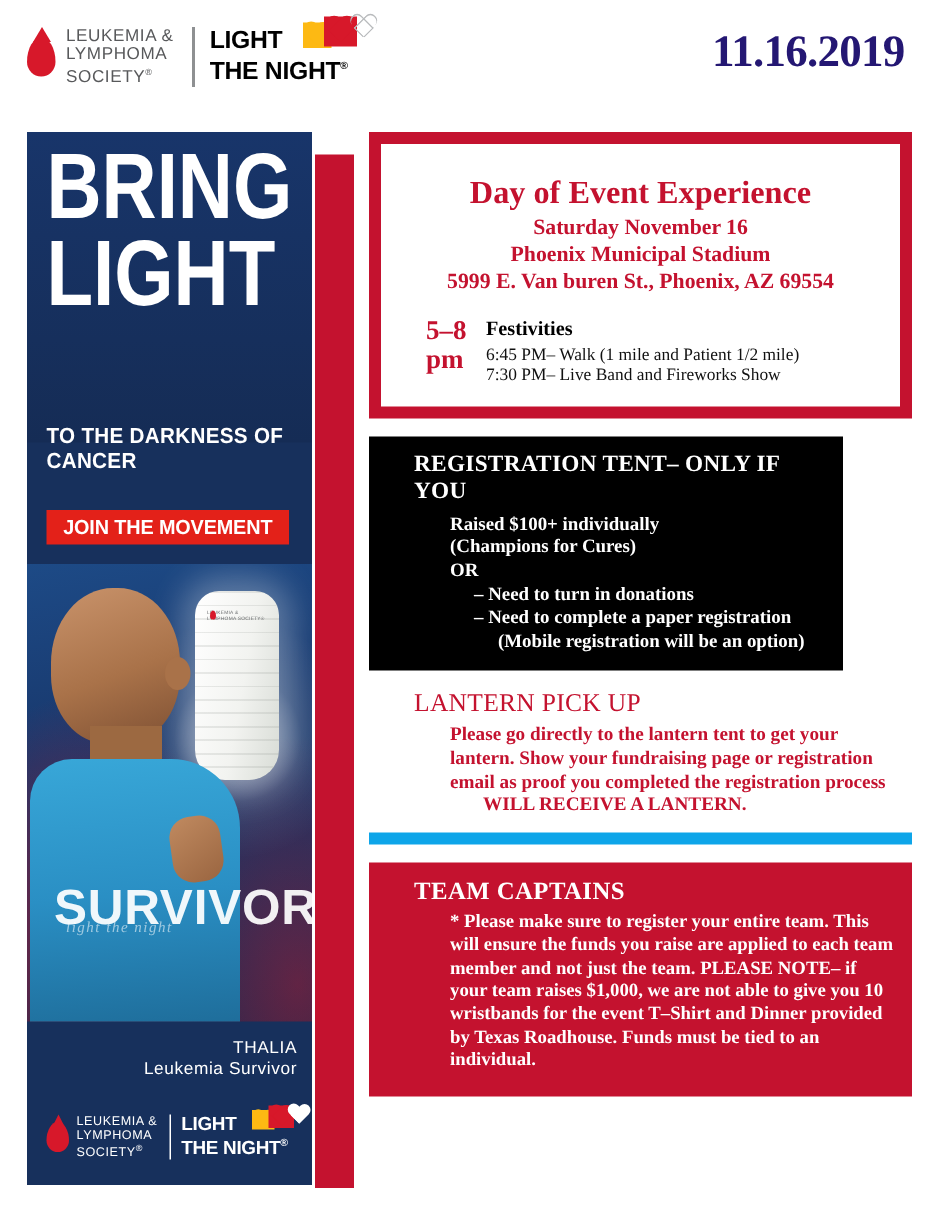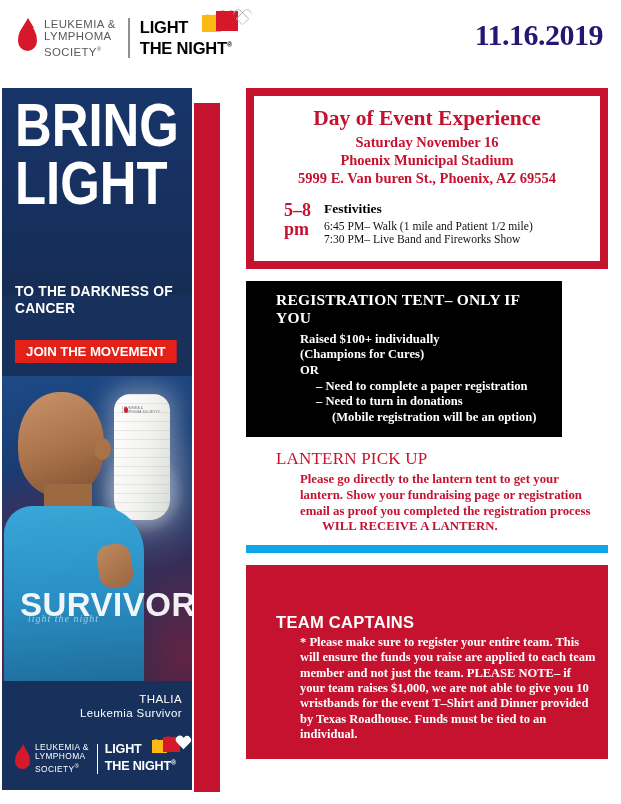--- a/index.html
+++ b/index.html
@@ -116,21 +116,21 @@
     font-family: "Liberation Serif", serif;
     font-weight: bold;
     font-size: 30px;
     letter-spacing: -0.5px;
     color: #241773;
   }
 
   
   .poster-wrap {
     position: absolute;
-    left: 2px; top: 88px;
+    left: 18px; top: 88px;
     width: 218px; height: 704px;
   }
   .poster-redstrip {
     position: absolute;
     left: 192px; top: 15px;
     width: 26px; height: 689px;
     background: #c4122f;
   }
   .poster {
     position: absolute;
@@ -332,21 +332,21 @@
   .rcol {
     position: absolute;
     left: 246px; top: 88px;
     width: 362px;
   }
 
   
   .event-box {
     border: 8px solid #c4122f;
     background: #ffffff;
-    padding: 10px 12px 14px 12px;
+    padding: 20px 12px 14px 12px;
     box-sizing: border-box;
     width: 362px;
   }
   .event-title {
     text-align: center;
     color: #c4122f;
     font-family: "Liberation Serif", serif;
     font-weight: bold;
     font-size: 21.5px;
     letter-spacing: 0px;
@@ -447,27 +447,26 @@
   
   .team-box {
     margin-top: 12px;
     background: #c4122f;
     color: #ffffff;
     padding: 9px 12px 16px 12px;
     box-sizing: border-box;
     width: 362px;
   }
   .team-title {
-    font-family: Liberation Sans, sans-serif;
+    font-family: Liberation Serif, serif;
     font-weight: bold;
     font-size: 16.5px;
     letter-spacing: 0.3px;
     padding-left: 18px;
     margin-bottom: 3px;
-    margin-top: 39px;
   }
   .team-line {
     font-family: "Liberation Serif", serif;
     font-weight: bold;
     font-size: 12.5px;
     line-height: 15.4px;
     padding-left: 42px;
   }
 </style>
 </head>
@@ -575,22 +574,22 @@
         <div class="fest-line">7:30 PM– Live Band and Fireworks Show</div>
       </div>
     </div>
   </div>
 
   <div class="reg-box">
     <div class="reg-title">REGISTRATION TENT– ONLY IF YOU</div>
     <div class="reg-line">Raised $100+ individually</div>
     <div class="reg-line">(Champions for Cures)</div>
     <div class="reg-line">OR</div>
+    <div class="reg-line ind1">– Need to turn in donations</div>
     <div class="reg-line ind1">– Need to complete a paper registration</div>
-    <div class="reg-line ind1">– Need to turn in donations</div>
     <div class="reg-line ind2">(Mobile registration will be an option)</div>
   </div>
 
   <div class="lant-box">
     <div class="lant-title">LANTERN PICK UP</div>
     <div class="lant-line">Please go directly to the lantern tent to get your lantern. Show your fundraising page or registration email as proof you completed the registration process</div>
     <div class="lant-line center">WILL RECEIVE A LANTERN.</div>
   </div>
 
   <div class="team-box">

